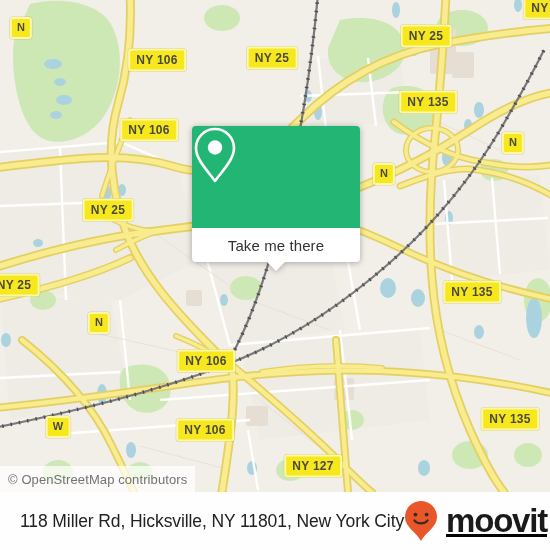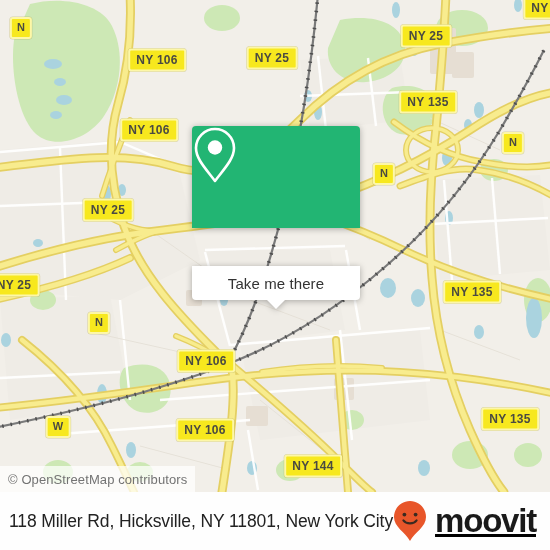--- a/index.html
+++ b/index.html
@@ -28,29 +28,29 @@
           background:rgba(255,255,255,.72);color:#737373;
           font-size:13px;letter-spacing:.1px;}
 
   
   #popup{position:absolute;left:192px;top:126px;width:168px;
          filter:drop-shadow(0 1px 3px rgba(0,0,0,.30));}
   #popup-head{height:102px;background:#22b573;border-radius:4px 4px 0 0;
               display:flex;align-items:center;justify-content:center;}
   #popup-foot{height:34px;background:#fff;border-radius:0 0 4px 4px;
               display:flex;align-items:center;justify-content:center;
-              color:#333;font-size:15px;letter-spacing:.1px;position:relative;margin-top:38px;}
+              color:#333;font-size:15px;letter-spacing:.1px;position:relative;}
   #popup-tail{position:absolute;left:50%;top:100%;transform:translateX(-50%);
               width:0;height:0;border-left:9px solid transparent;
               border-right:9px solid transparent;border-top:9px solid #fff;}
 
   
   #footer{position:absolute;left:0;top:492px;width:550px;height:58px;
           background:rgba(255,255,255,.93);
-          display:flex;align-items:center;justify-content:flex-end;
+          display:flex;align-items:center;justify-content:space-between;
           padding:0 14px 0 20px;box-sizing:border-box;}
   #addr{color:#222;font-size:17.5px;letter-spacing:-.1px;white-space:nowrap;}
   #brand{display:flex;align-items:center;gap:8px;text-decoration:underline;}
   #brand-text{font-size:33px;font-weight:bold;color:#1a1a1a;letter-spacing:-1.2px;}
 </style>
 </head>
 <body>
 
 <div id="screen">
 
@@ -237,21 +237,21 @@
         <div class="shield big" style="left: 426px; top: 36px;">NY 25</div>
         <div class="shield big" style="left: 540px; top: 8px;">NY</div>
         <div class="shield big" style="left: 428px; top: 102px;">NY 135</div>
         <div class="shield big" style="left: 149px; top: 130px;">NY 106</div>
         <div class="shield big" style="left: 108px; top: 210px;">NY 25</div>
         <div class="shield big" style="left: 14px; top: 285px;">NY 25</div>
         <div class="shield big" style="left: 472px; top: 292px;">NY 135</div>
         <div class="shield big" style="left: 510px; top: 419px;">NY 135</div>
         <div class="shield big" style="left: 206px; top: 361px;">NY 106</div>
         <div class="shield big" style="left: 205px; top: 430px;">NY 106</div>
-        <div class="shield big" style="left: 313px; top: 466px;">NY 144</div>
+        <div class="shield big" style="left: 313px; top: 466px;">NY 127</div>
         <div class="shield sq" style="left: 384px; top: 174px;">N</div>
         <div class="shield sq" style="left: 513px; top: 143px;">N</div>
         <div class="shield sq" style="left: 99px; top: 323px;">N</div>
         <div class="shield sq" style="left: 58px; top: 427px;">W</div>
         <div class="shield sq" style="left: 21px; top: 28px;">N</div>
       </div>
 
     <div id="attrib">© OpenStreetMap contributors</div>
 
     <div id="popup">

